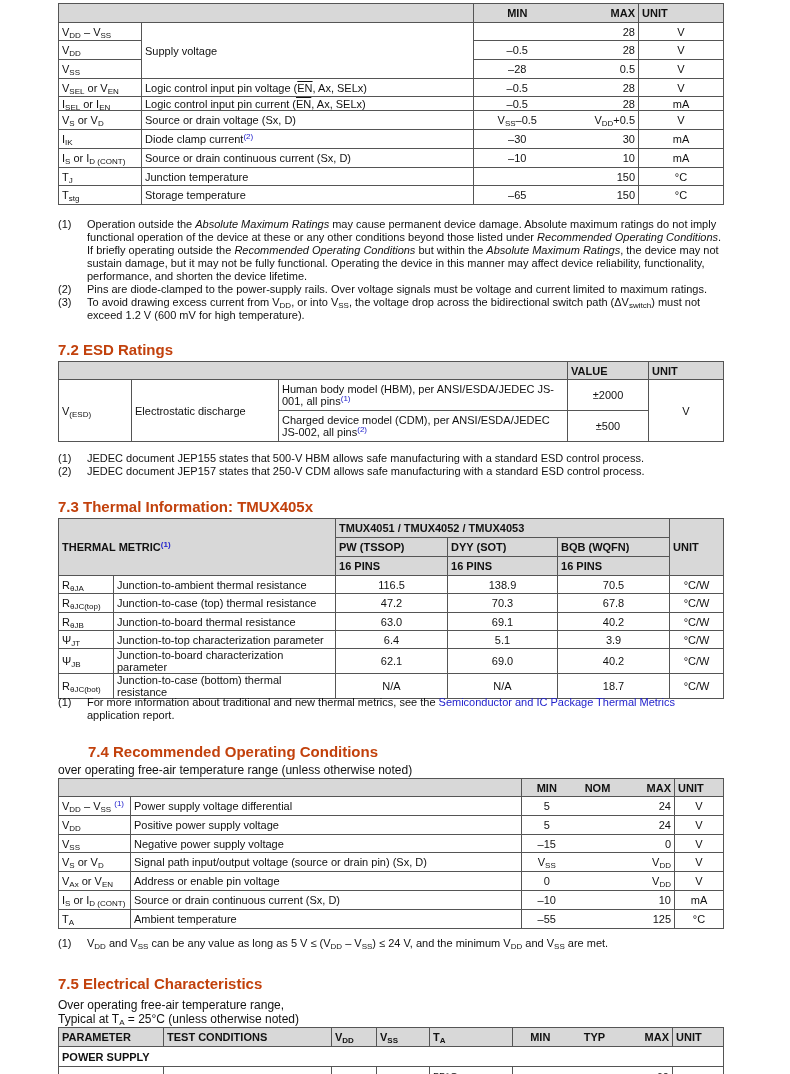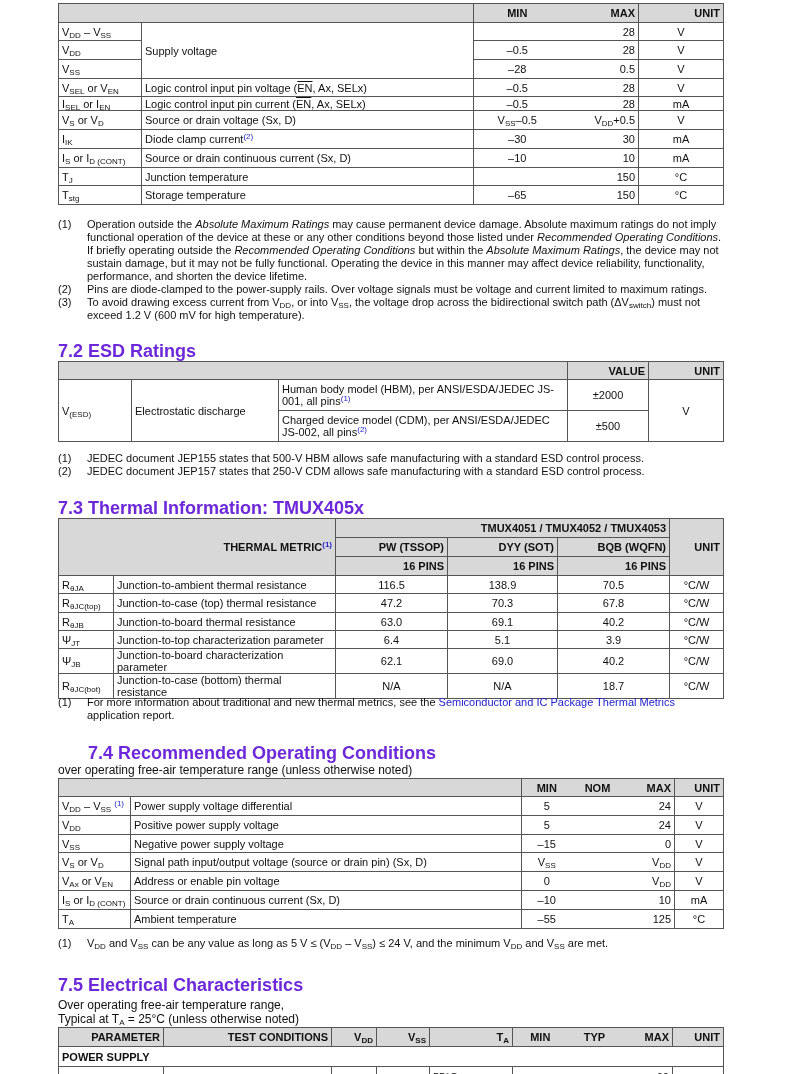--- a/index.html
+++ b/index.html
@@ -1,29 +1,29 @@
 <!DOCTYPE html>
 <html><head>
 <meta charset="utf-8">
 <style>
   * { box-sizing: border-box; margin: 0; padding: 0; }
   html, body { width: 790px; height: 1074px; background: #ffffff; overflow: hidden; }
   body { font-family: "Liberation Sans", sans-serif; color: #111; font-size: 11px; position: relative; }
   table { border-collapse: collapse; position: absolute; left: 58px; width: 665px; table-layout: fixed; font-size: 11px; }
   td, th { border: 1px solid #555; padding: 0 3px; vertical-align: middle; line-height: 12px; }
-  th { background: #d8d8d8; font-weight: bold; font-size: 11px; text-align: right; }
+  th { background: #d8d8d8; font-weight: bold; font-size: 11px; text-align: left; }
   .c { text-align: center; }
   .r { text-align: right; }
   .noborder-r { border-right: none; }
   .noborder-l { border-left: none; }
   sub { font-size: 8px; vertical-align: -2px; line-height: 0; }
   sup { font-size: 8px; vertical-align: 4px; line-height: 0; }
   .fn-ref { color: #2222cc; }
   .ov { text-decoration: overline; }
-  h2 { position: absolute; left: 58px; font-size: 18px; font-weight: bold; color: #6d28d9; }
+  h2 { position: absolute; left: 58px; font-size: 15px; font-weight: bold; color: #c2410c; }
   .sub-note { position: absolute; left: 58px; font-size: 12px; color: #111; line-height: 14px; }
   .footnotes { position: absolute; left: 58px; width: 670px; font-size: 11px; line-height: 13px; }
   .fn { display: flex; }
   .fn .num { width: 29px; flex: none; }
   .fn .txt { flex: 1; }
   .link { color: #2222cc; }
   i { font-style: italic; }
 </style>
 </head>
 <body>

